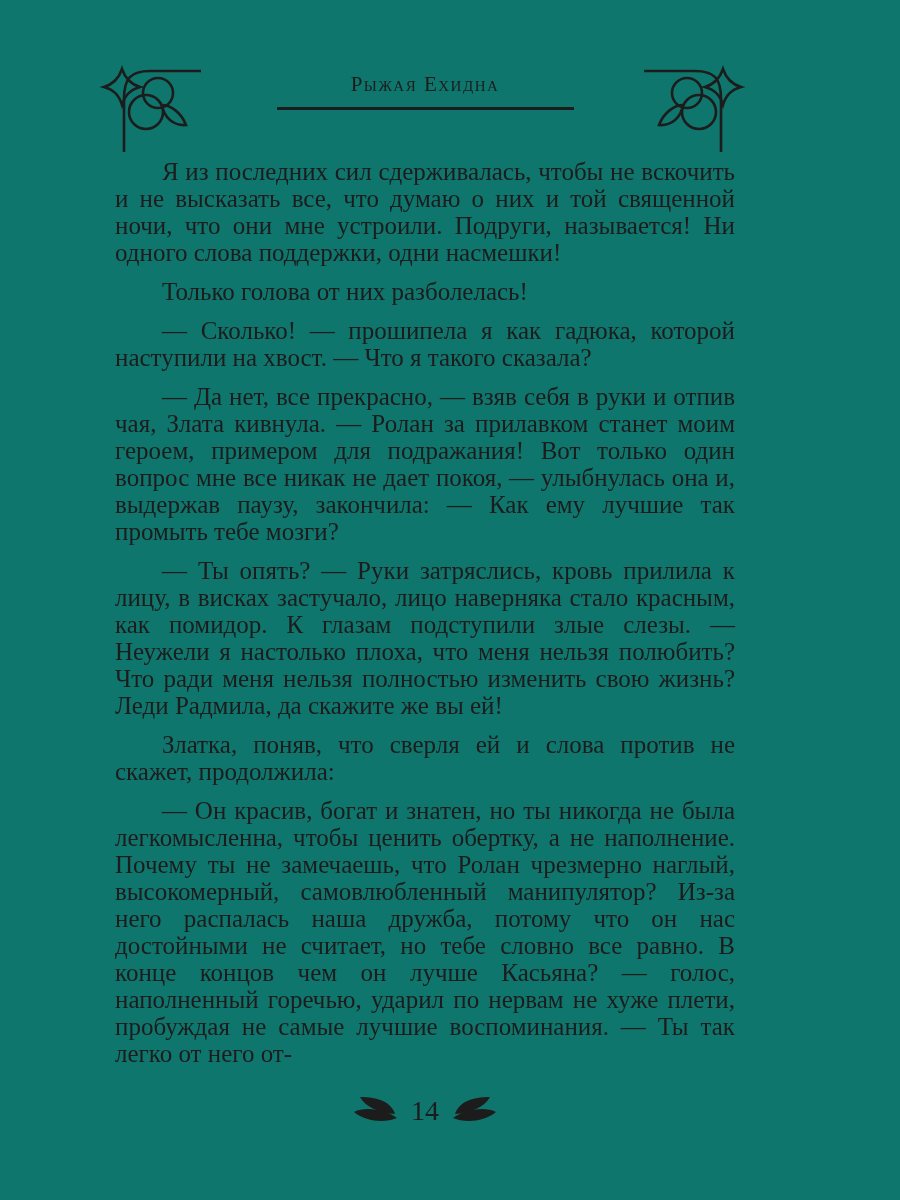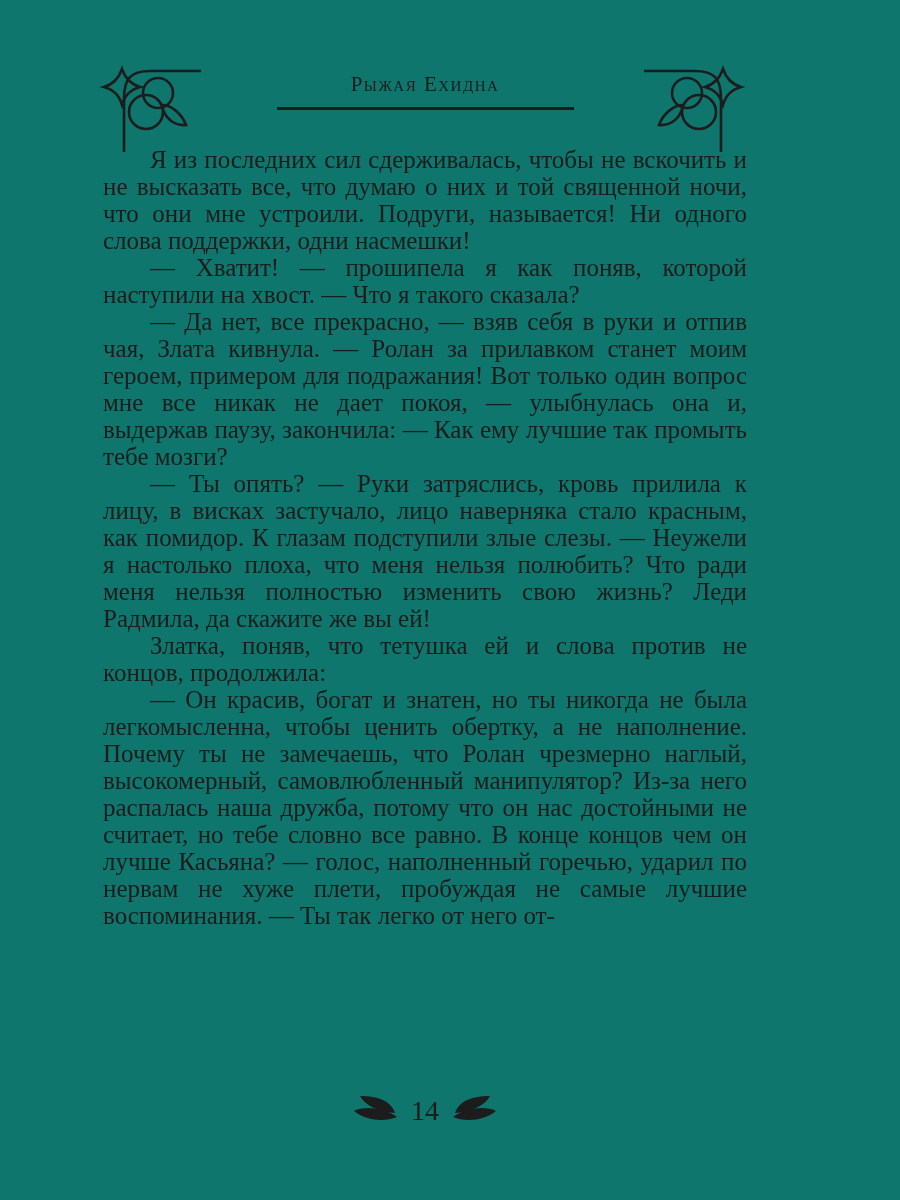--- a/index.html
+++ b/index.html
@@ -57,31 +57,31 @@
     width: 644px;
     height: 949px;
     overflow: hidden;
     font-size: 25px;
     line-height: 27px;
     text-align: justify;
     hyphens: auto;
     -webkit-hyphens: auto;
   }
   .text-block p {
-    margin: 0;
+    margin: 12px;
     text-indent: 47px;
   }
   
   .footer {
     position: absolute;
     top: 1096px;
     left: 103px;
     width: 644px;
     display: flex;
-    align-items: flex-start;
+    align-items: center;
     justify-content: center;
     gap: 11px;
   }
   .page-number {
     font-size: 28px;
     line-height: 1;
     color: #1c1c1c;
     transform: translateY(1px);
   }
   .leaf-fleuron { width: 46px; height: 26px; }
@@ -111,24 +111,25 @@
       <circle cx="48" cy="55" r="17"></circle>
       <path d="M64 48 C72 48 83 55 88 68 C76 69 66 61 64 48 Z"></path>
     </svg>
   </div>
 
   <div class="header-title">Рыжая Ехидна</div>
   <div class="header-rule"></div>
 
   <div class="text-block">
     <p>Я из последних сил сдерживалась, чтобы не вскочить и не высказать все, что думаю о них и той священной ночи, что они мне устроили. Подруги, называется! Ни одного слова поддержки, одни насмешки!</p>
-    <p>— Хватит! — прошипела я как поняв, которой наступили на хвост. — Что я такого сказала?</p>
+    <p>Только голова от них разболелась!</p>
+    <p>— Сколько! — прошипела я как гадюка, которой наступили на хвост. — Что я такого сказала?</p>
     <p>— Да нет, все прекрасно, — взяв себя в руки и отпив чая, Злата кивнула. — Ролан за прилавком станет моим героем, примером для подражания! Вот только один вопрос мне все никак не дает покоя, — улыбнулась она и, выдержав паузу, закончила: — Как ему лучшие так промыть тебе мозги?</p>
     <p>— Ты опять? — Руки затряслись, кровь прилила к лицу, в висках застучало, лицо наверняка стало красным, как помидор. К глазам подступили злые слезы. — Неужели я настолько плоха, что меня нельзя полюбить? Что ради меня нельзя полностью изменить свою жизнь? Леди Радмила, да скажите же вы ей!</p>
-    <p>Златка, поняв, что тетушка ей и слова против не концов, продолжила:</p>
+    <p>Златка, поняв, что сверля ей и слова против не скажет, продолжила:</p>
     <p>— Он красив, богат и знатен, но ты никогда не была легкомысленна, чтобы ценить обертку, а не наполнение. Почему ты не замечаешь, что Ролан чрезмерно наглый, высокомерный, самовлюбленный манипулятор? Из-за него распалась наша дружба, потому что он нас достойными не считает, но тебе словно все равно. В конце концов чем он лучше Касьяна? — голос, наполненный горечью, ударил по нервам не хуже плети, пробуждая не самые лучшие воспоминания. — Ты так легко от него от-</p>
   </div>
 
   <div class="footer">
     <span class="leaf-fleuron left">
       <svg viewBox="0 0 46 26" xmlns="http://www.w3.org/2000/svg" aria-hidden="true">
         <path d="M41 17 C37 5 24 0 6 0 C11 10 26 16 41 17 Z"></path>
         <path d="M43 21 C31 26 12 25 0 15 C12 9 32 13 43 21 Z"></path>
       </svg>
     </span>

